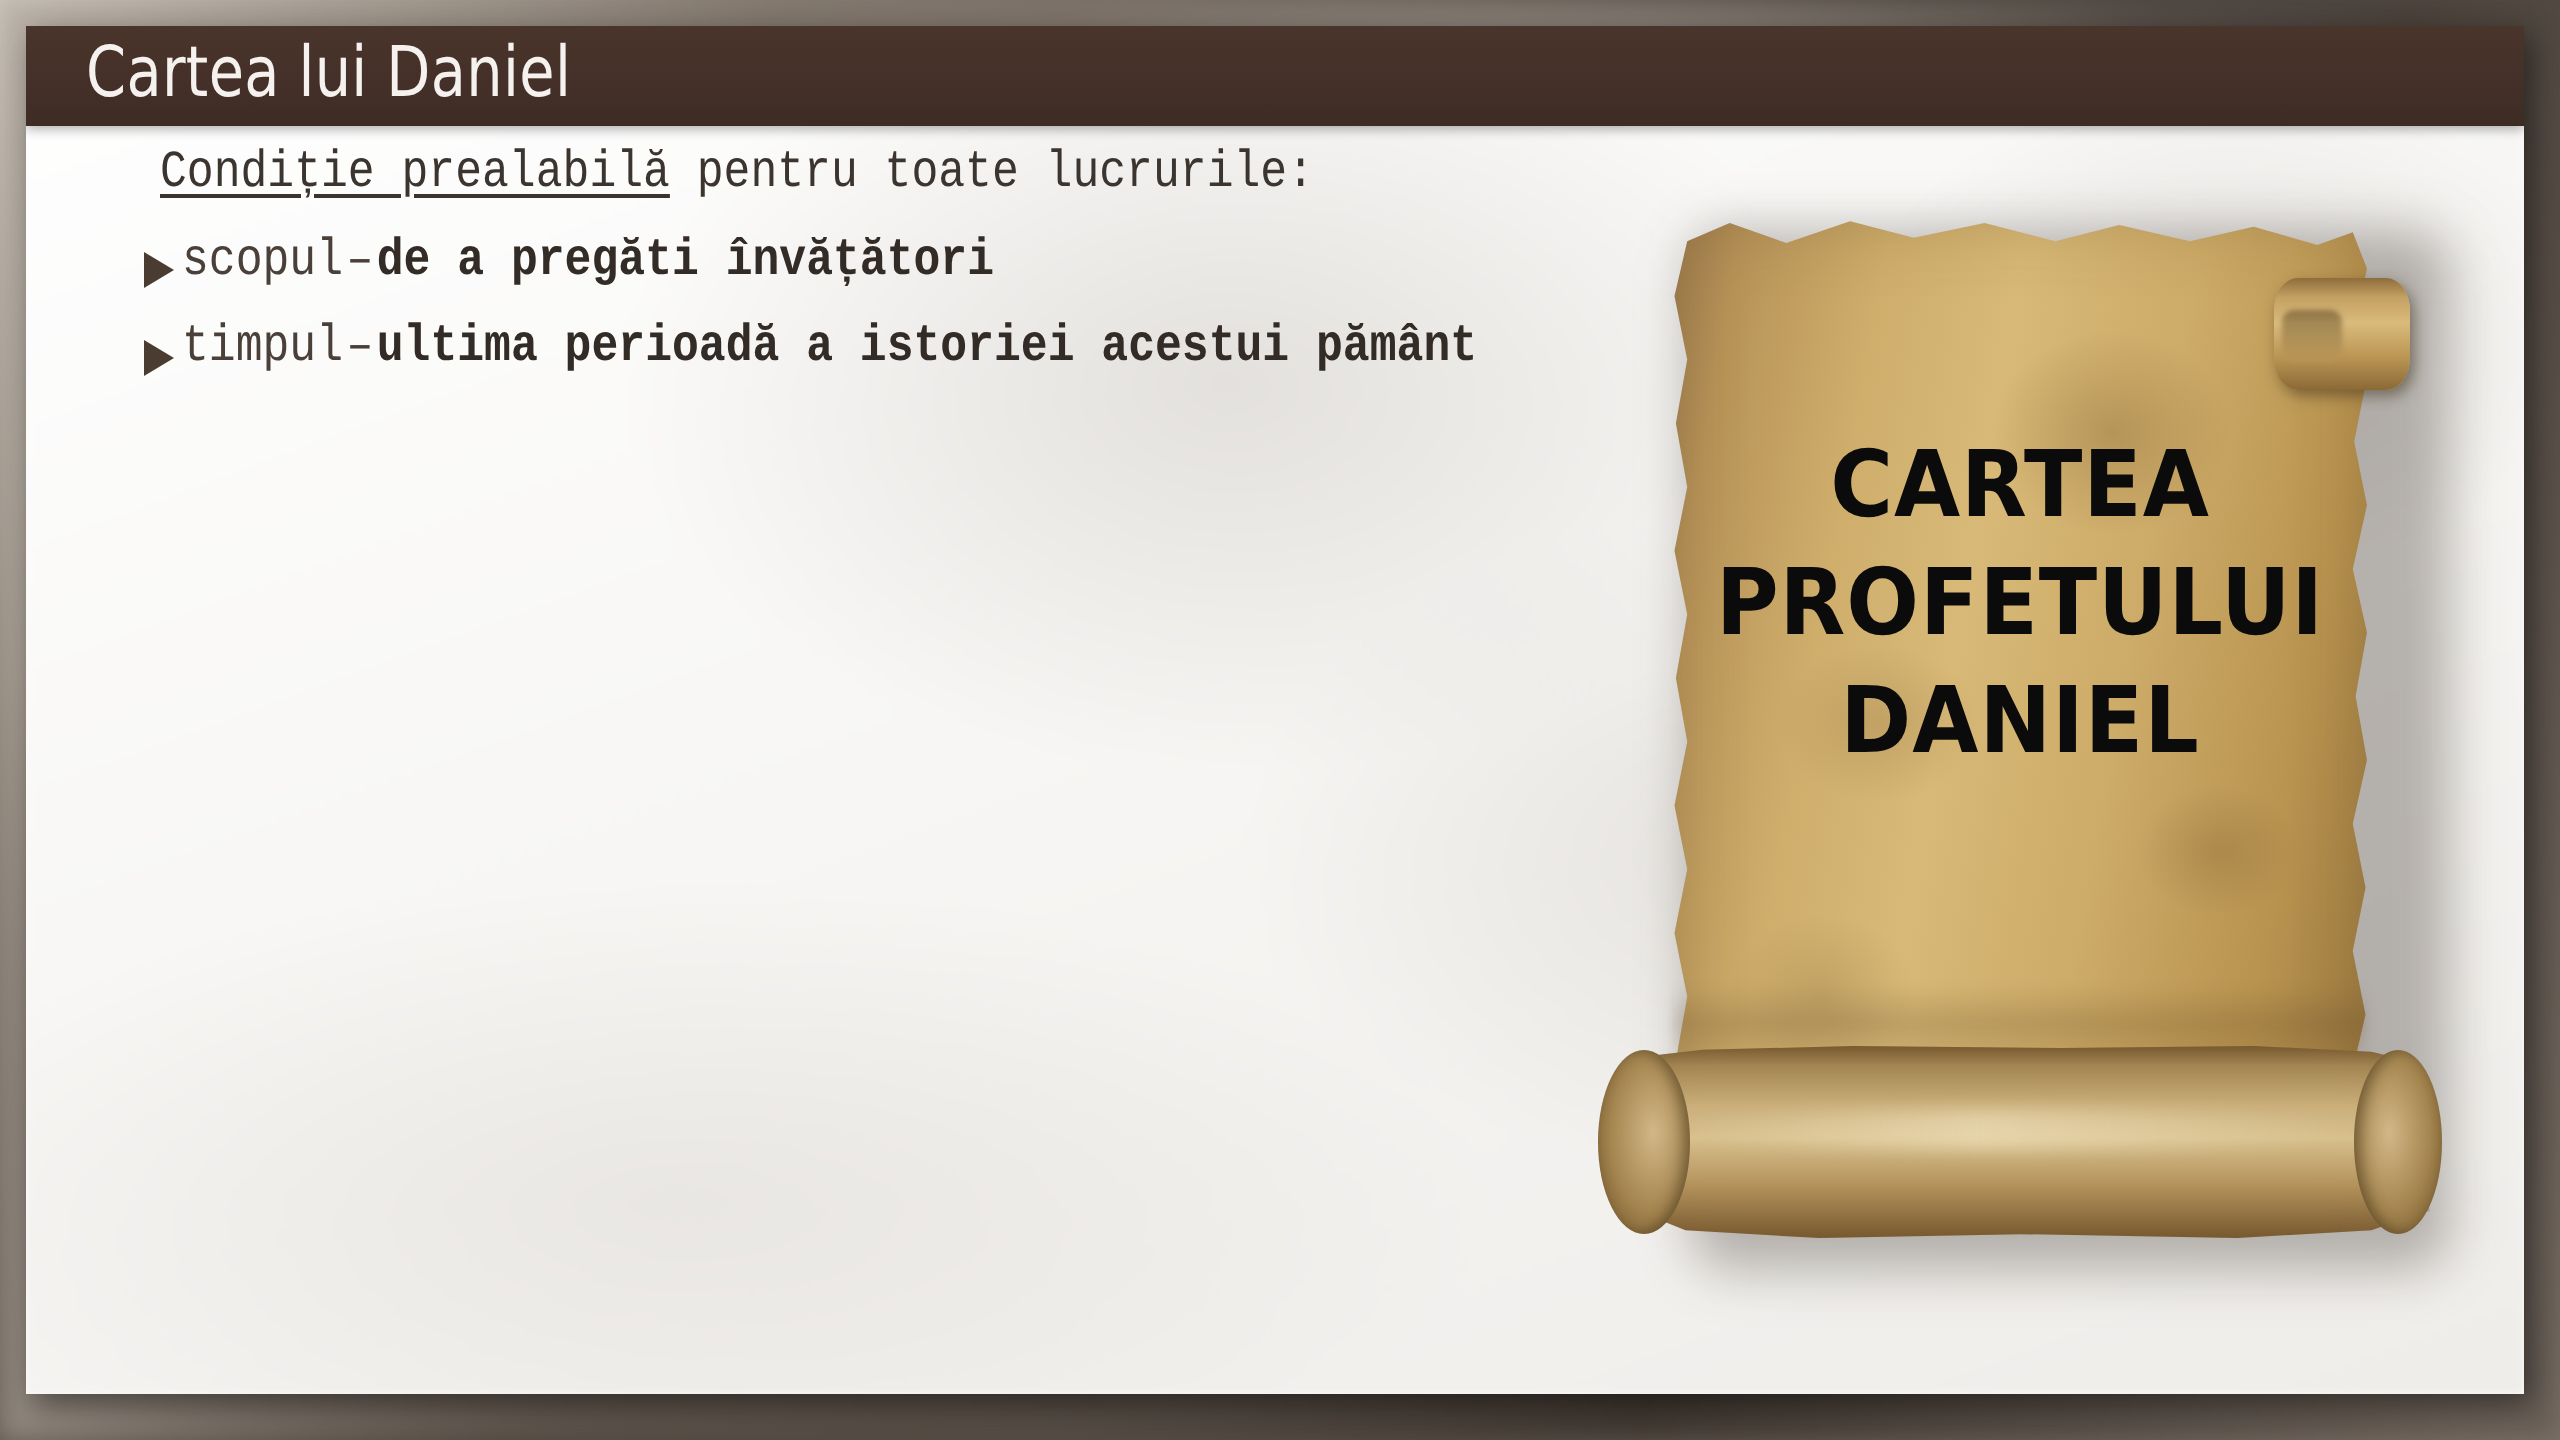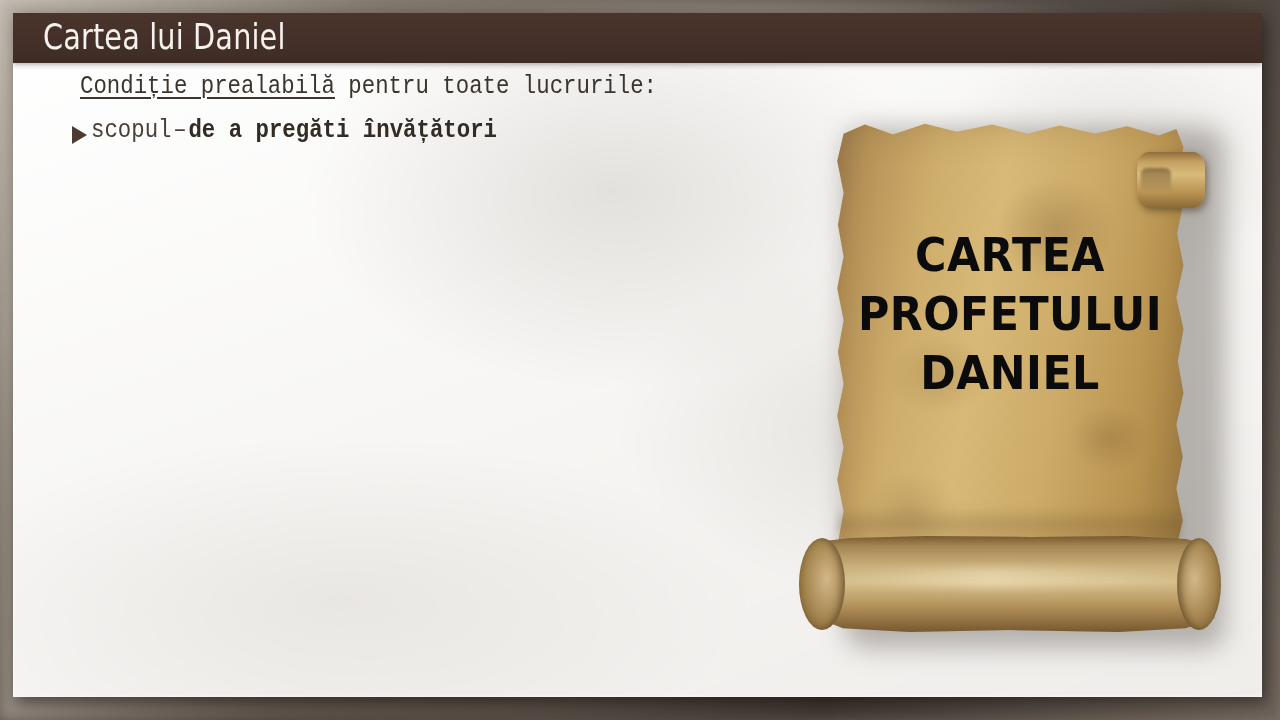--- a/index.html
+++ b/index.html
@@ -136,21 +136,21 @@
     font-weight: 700;
     color: #332c26;
     padding-left: 40px;
     padding-top: 2px;
   }
 
   
   #scroll-figure {
     position: absolute;
     left: 772px;
-    top: 93px;
+    top: 80px;
     width: 470px;
     height: 560px;
   }
   #scroll-shadow {
     position: absolute;
     left: 60px; top: 22px;
     width: 380px; height: 520px;
     background: rgba(60,50,42,.34);
     filter: blur(13px);
     border-radius: 20px;
@@ -300,20 +300,24 @@
 
     <div id="body-block">
 
       <p class="lead-line"><span class="lead-underlined">Condiție prealabilă</span><span> pentru toate lucrurile:</span></p>
 
       <div class="bullet-row">
         <span class="bullet-marker"></span>
         <span class="bullet-text"><span class="b-label">scopul</span><span class="b-dash">–</span><span class="b-strong">de a pregăti învățători</span></span>
       </div>
 
+      <div class="bullet-row">
+        <span class="bullet-marker"></span>
+        <span class="bullet-text"><span class="b-label">timpul</span><span class="b-dash">–</span><span class="b-strong">ultima perioadă a istoriei acestui pământ</span></span>
+      </div>
 
 
 
 
     </div>
 
     <div id="scroll-figure">
       <div id="scroll-shadow"></div>
       <div id="scroll-sheet"></div>
       <div id="sheet-crease"></div>

